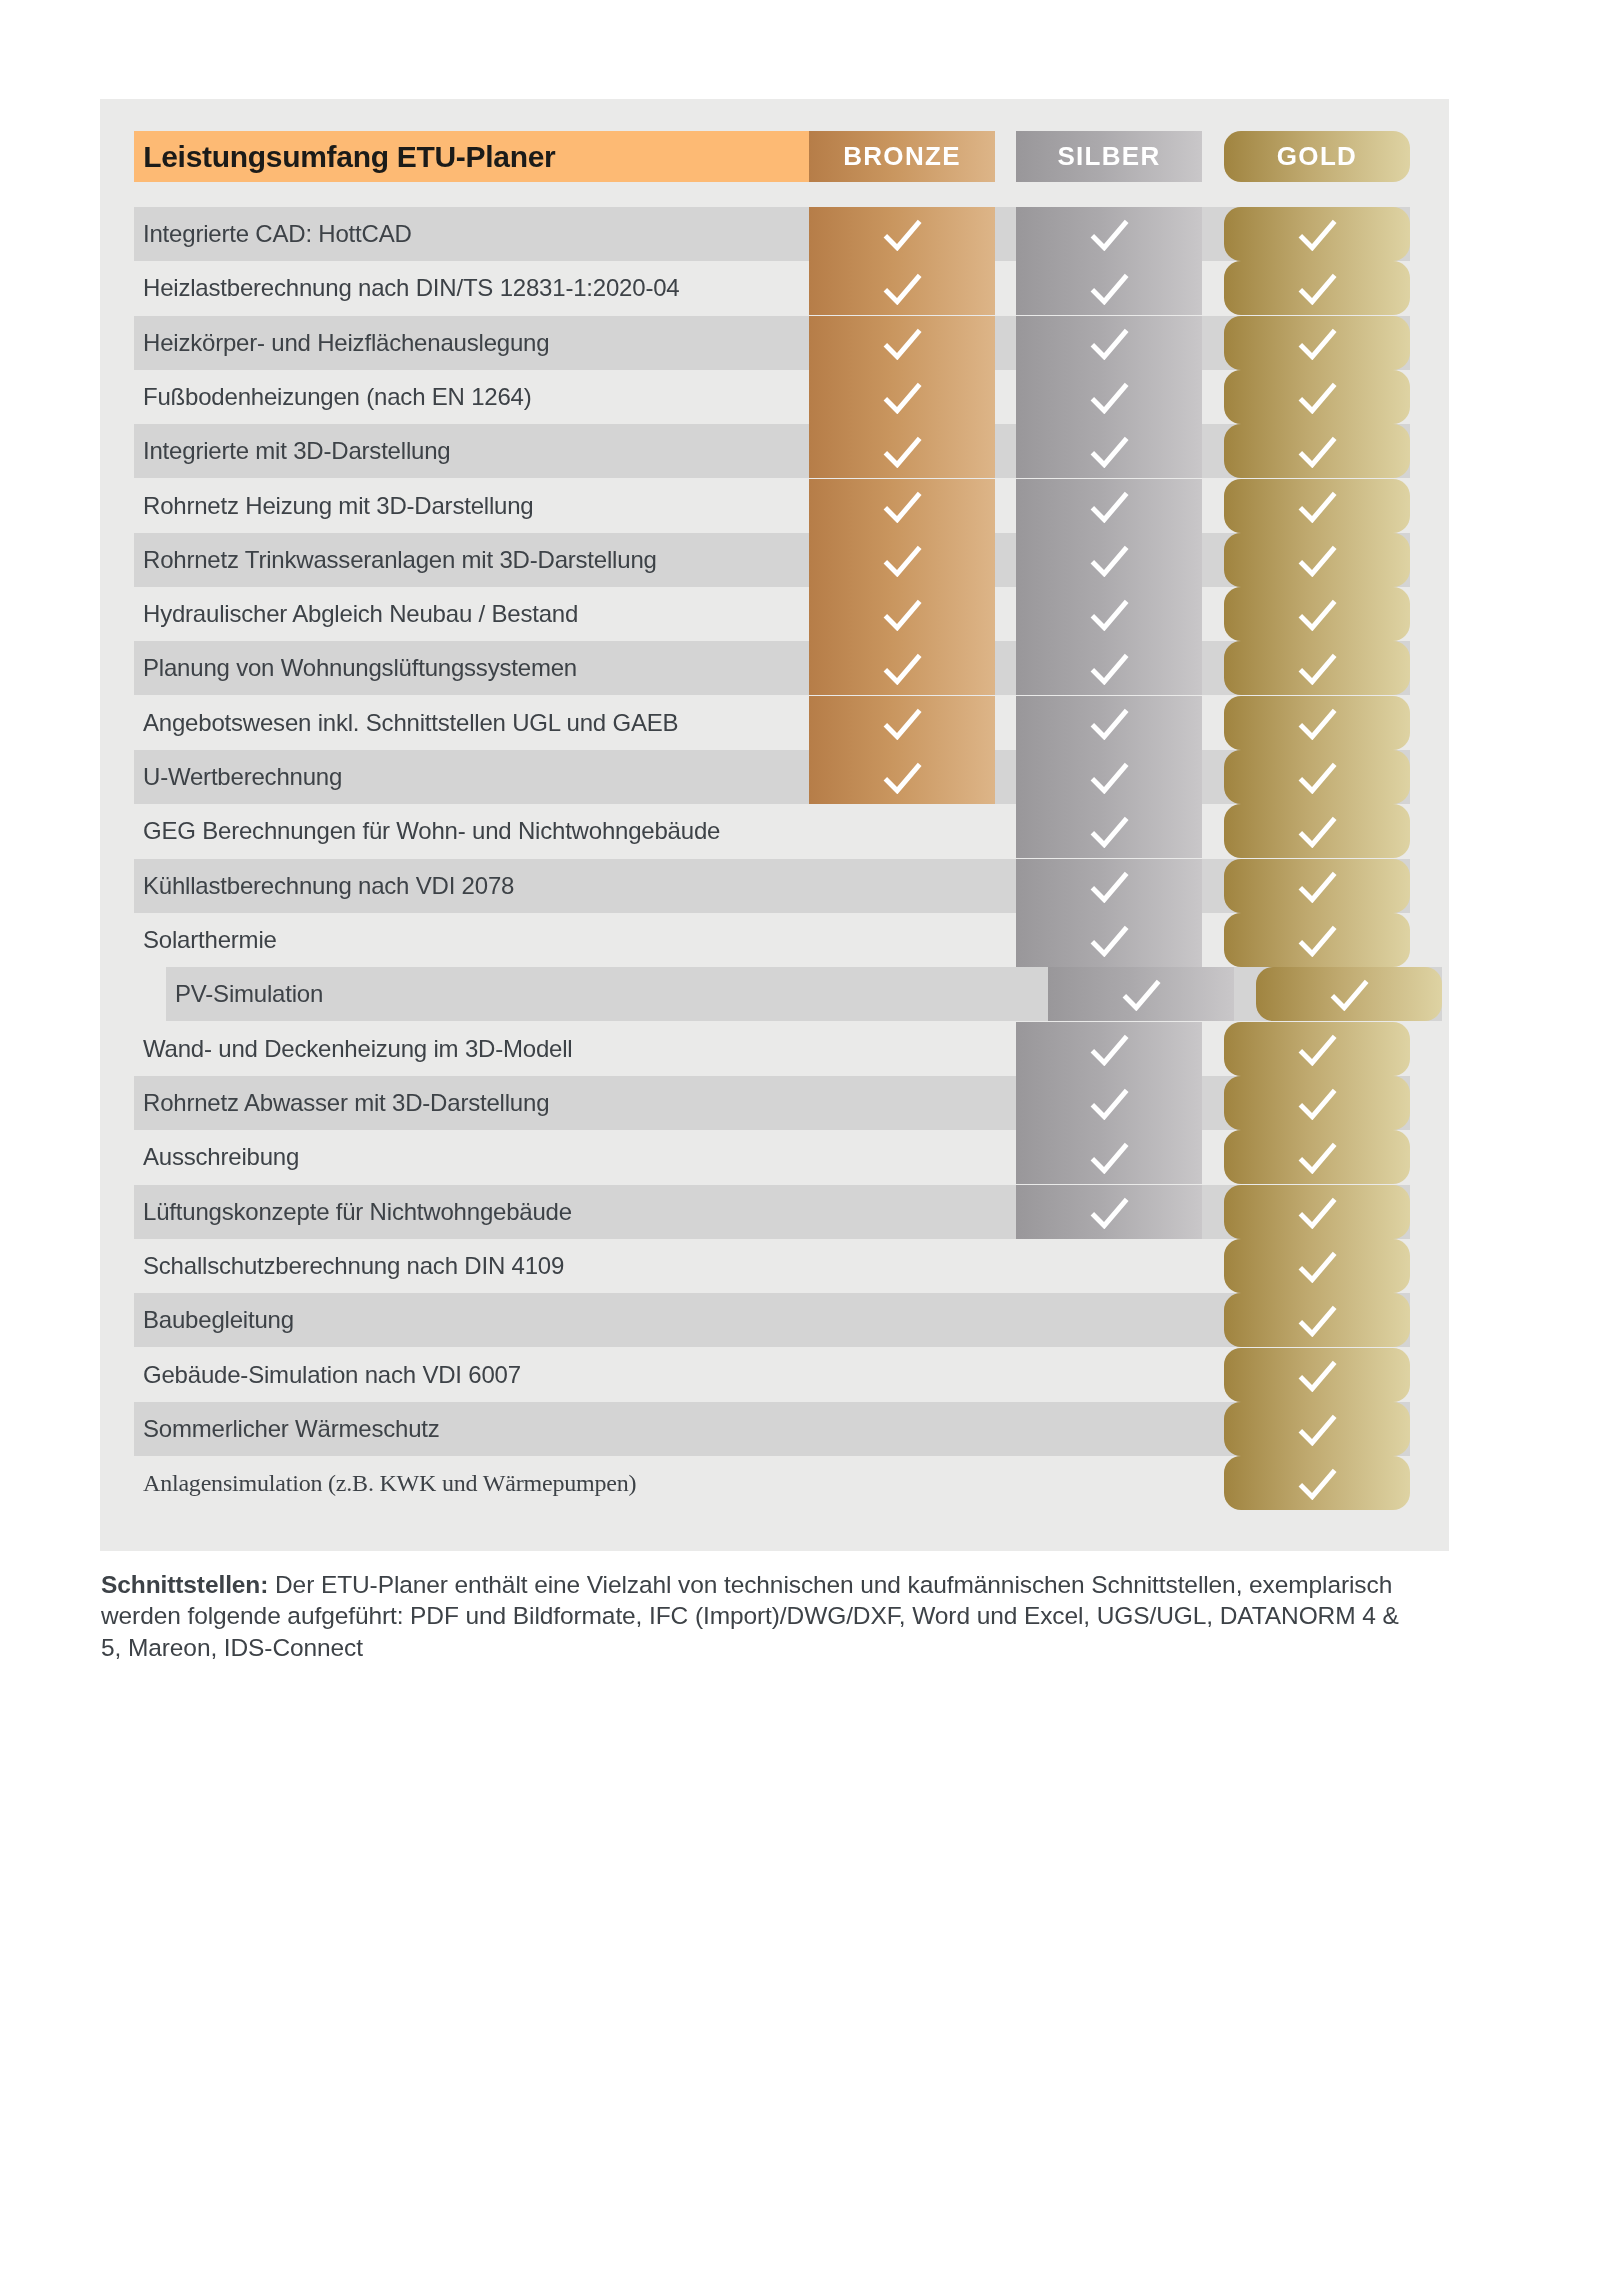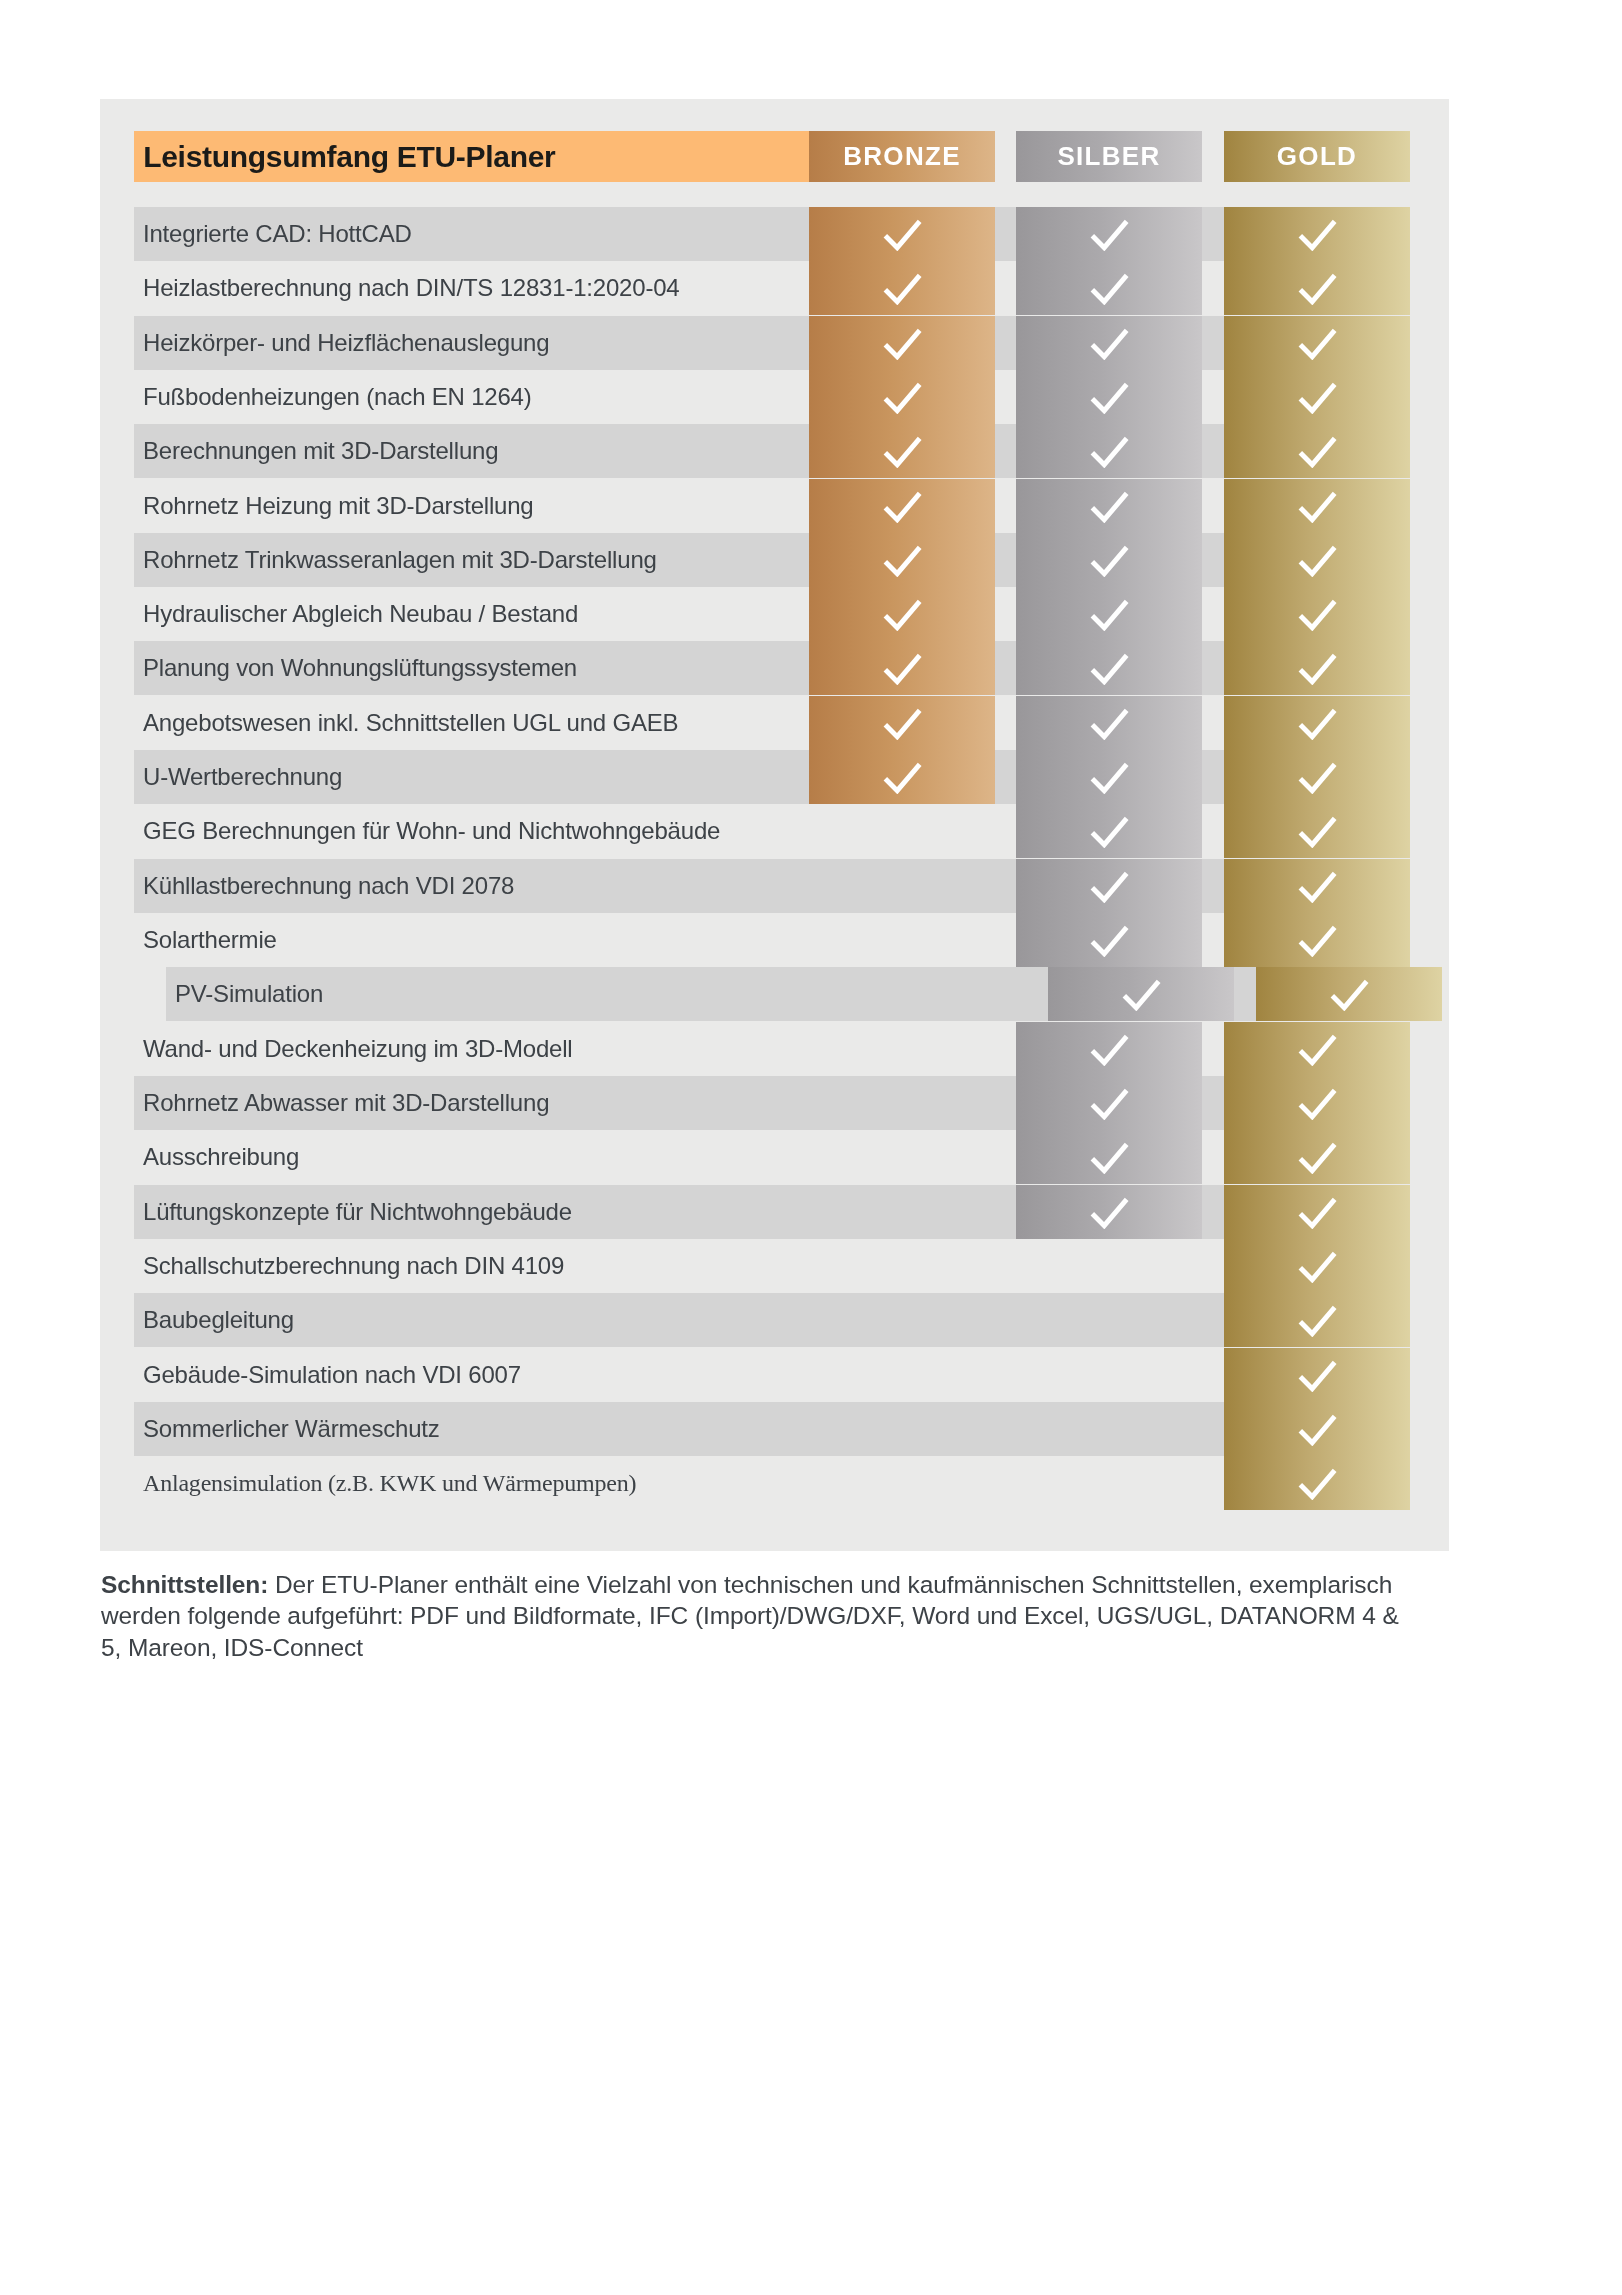--- a/index.html
+++ b/index.html
@@ -27,21 +27,21 @@
   }
   .tier-head{
     position:absolute;top:32px;height:51px;width:186px;
     display:flex;align-items:center;justify-content:center;
   }
   .tier-head span{
     font-size:26px;font-weight:bold;color:#ffffff;letter-spacing:1.3px;
   }
   .bronze-bg{background:linear-gradient(90deg,#b67d48 0%,#c9965f 45%,#ddb588 100%);}
   .silver-bg{background:linear-gradient(90deg,#99979a 0%,#aba9ac 45%,#c9c7c9 100%);}
-  .gold-bg  {background:linear-gradient(90deg,#a08440 0%,#bfa96f 45%,#ded3a3 100%);}
+  .gold-bg  {background:linear-gradient(90deg,#a08440 0%,#bfa96f 45%,#ded3a3 100%);border-radius:17px;}
   .pos-bronze{left:709px;}
   .pos-silber{left:916px;}
   .pos-gold{left:1124px;}
   
   .rows{position:absolute;left:0;top:108px;width:100%;}
   .row{position:absolute;left:0;width:100%;height:54px;}
   .row-bg{position:absolute;left:34px;top:0;width:1276px;height:54px;}
   .row.odd  .row-bg{background:#D4D4D4;}
   .row.even .row-bg{background:transparent;}
   .row-label{
@@ -153,21 +153,21 @@
           </svg>
         </div>
         <div class="cell gold-bg pos-gold">
           <svg class="check-svg" width="41" height="33" viewBox="0 0 62 50">
             <polyline points="5,27 23,45 57,5" fill="none" stroke="#ffffff" stroke-width="7.5" stroke-linecap="butt" stroke-linejoin="miter"></polyline>
           </svg>
         </div>
       </div>
       <div class="row odd" style="top: 217px;">
         <div class="row-bg"></div>
-        <div class="row-label">Berechnungen mit 3D-Darstellung</div>
+        <div class="row-label">Integrierte mit 3D-Darstellung</div>
         <div class="cell bronze-bg pos-bronze">
           <svg class="check-svg" width="41" height="33" viewBox="0 0 62 50">
             <polyline points="5,27 23,45 57,5" fill="none" stroke="#ffffff" stroke-width="7.5" stroke-linecap="butt" stroke-linejoin="miter"></polyline>
           </svg>
         </div>
         <div class="cell silver-bg pos-silber">
           <svg class="check-svg" width="41" height="33" viewBox="0 0 62 50">
             <polyline points="5,27 23,45 57,5" fill="none" stroke="#ffffff" stroke-width="7.5" stroke-linecap="butt" stroke-linejoin="miter"></polyline>
           </svg>
         </div>

